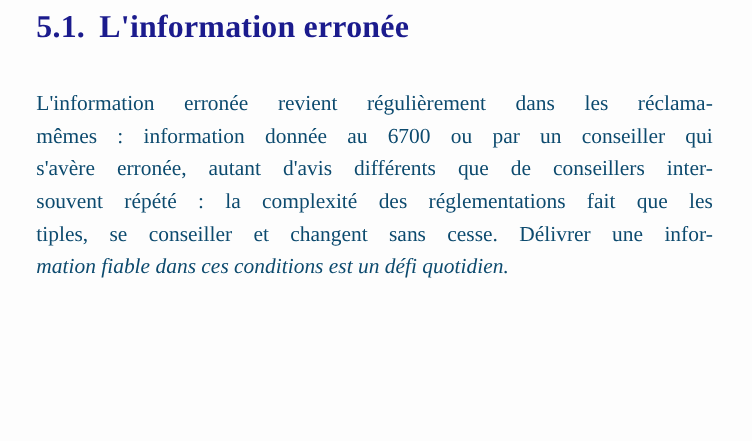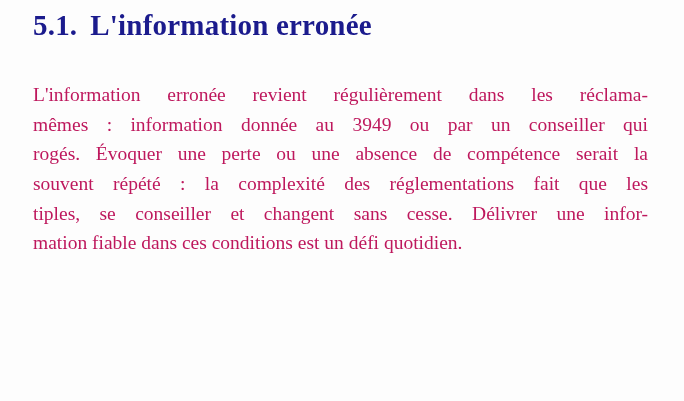--- a/index.html
+++ b/index.html
@@ -32,43 +32,44 @@
     display: inline-block;
   }
   .heading .heading-title {
     display: inline-block;
     margin-left: 13px;
   }
   .para {
     margin-top: 37px;
     width: 615px;
     font-size: 19.5px;
-    color: #be185d;
+    color: #0c4a6e;
   }
   .line {
     line-height: 29.7px;
     text-align: justify;
     text-align-last: justify;
   }
   .line.last {
     text-align: center;
     text-align-last: left;
+    font-style: italic;
   }
 </style>
 </head>
 <body>
 
 <div class="page">
 
   <h1 class="heading">
     <span class="heading-number">5.1.</span><span class="heading-title">L'information erronée</span>
   </h1>
 
   <div class="para">
     <div class="line">L'information erronée revient régulièrement dans les réclama-</div>
-    <div class="line">mêmes : information donnée au 3949 ou par un conseiller qui</div>
-    <div class="line">rogés. Évoquer une perte ou une absence de compétence serait la</div>
+    <div class="line">mêmes : information donnée au 6700 ou par un conseiller qui</div>
+    <div class="line">s'avère erronée, autant d'avis différents que de conseillers inter-</div>
     <div class="line">souvent répété : la complexité des réglementations fait que les</div>
     <div class="line">tiples, se conseiller et changent sans cesse. Délivrer une infor-</div>
     <div class="line last">mation fiable dans ces conditions est un défi quotidien.</div>
   </div>
 
 </div>
 
 </body></html>

